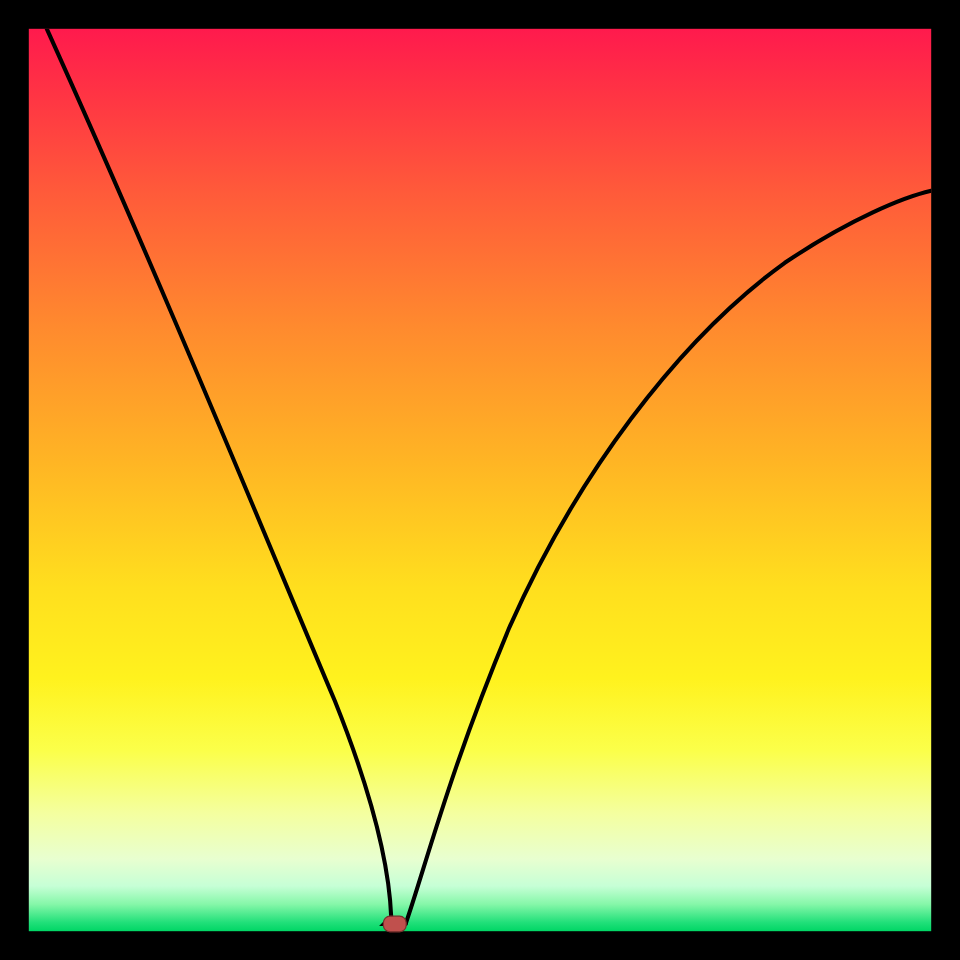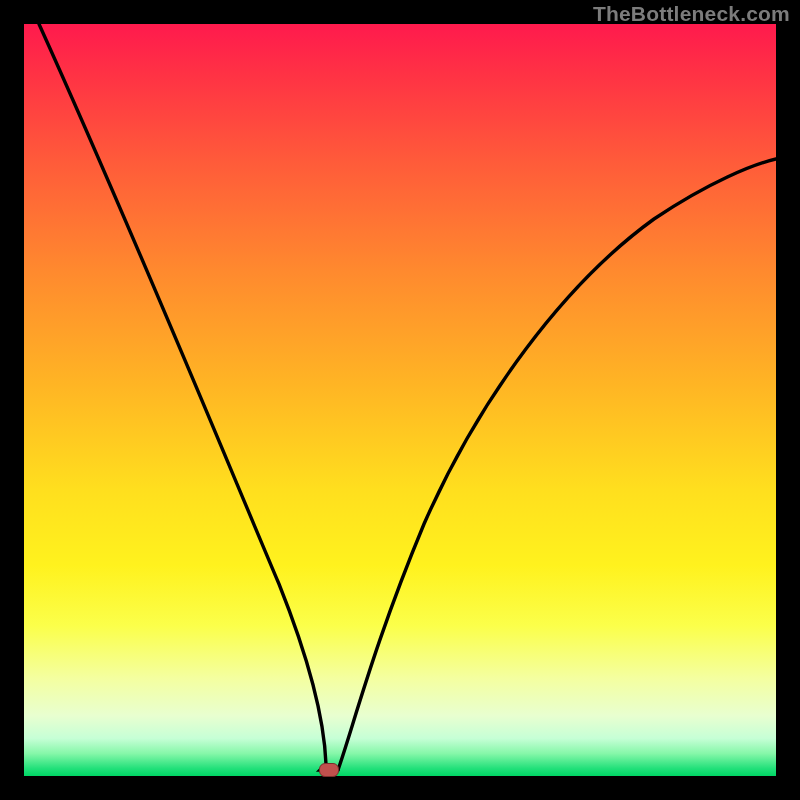--- a/index.html
+++ b/index.html
@@ -89,15 +89,14 @@
       <path d="M 314 746
                C 330 700, 350 620, 400 500
                C 455 375, 540 260, 630 195
                C 685 158, 730 140, 752 135" fill="none" stroke="#000" stroke-width="3.4" stroke-linecap="round"></path>
     </svg>
 
     <div class="dot" style="left:305px; top:746px;"></div>
 
   </div>
 
-  <div class="watermark">TheBottleneck.com</div>
 
 </div>
 
 </body></html>

